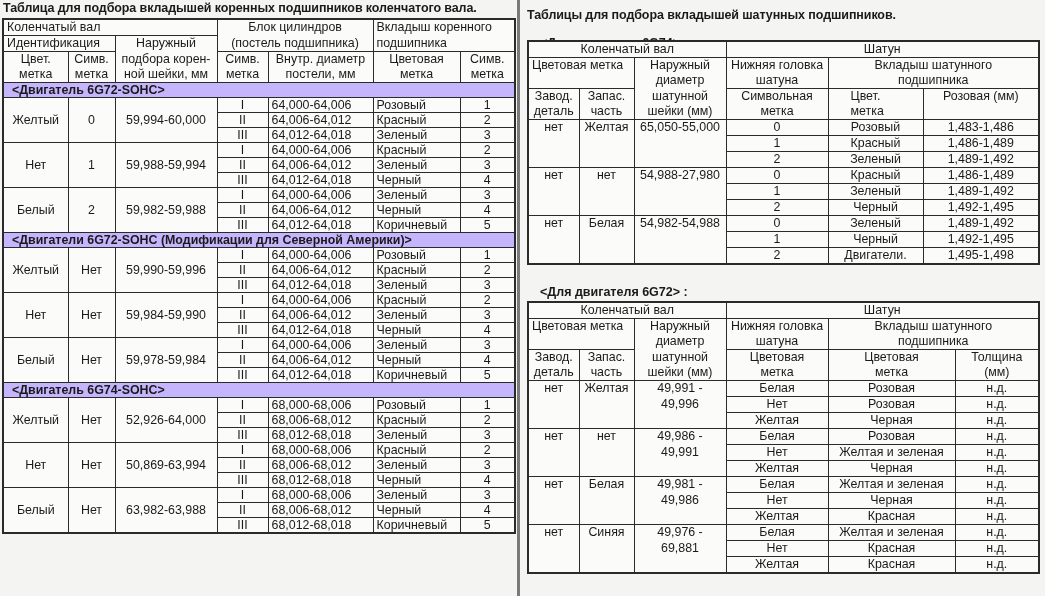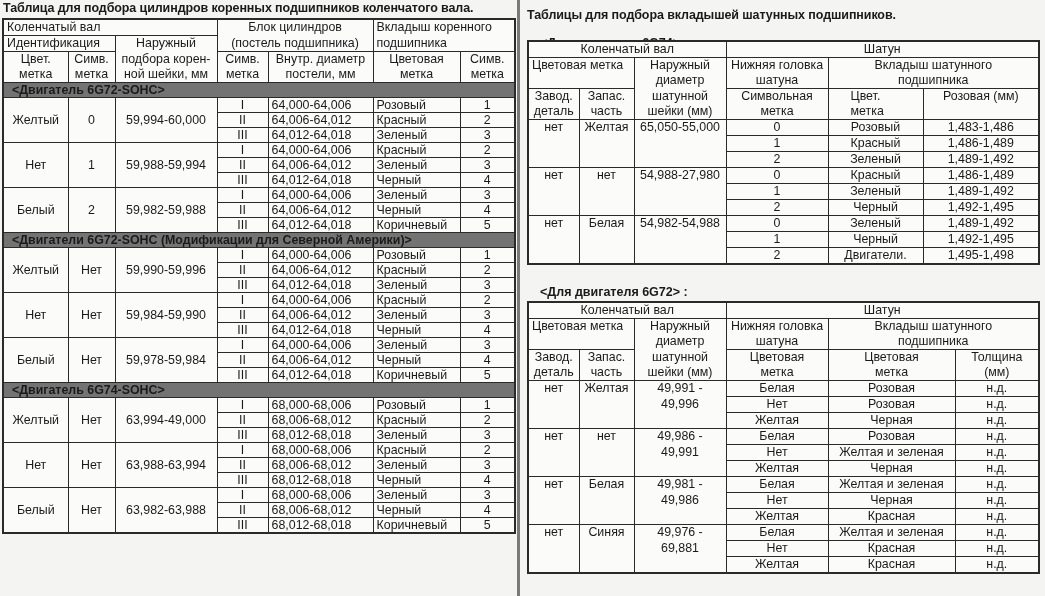--- a/index.html
+++ b/index.html
@@ -20,31 +20,31 @@
     position:absolute; border-collapse:collapse; table-layout:fixed;
     font-size:12.4px; background:#fbfbfa;
   }
   td {
     border:1px solid #2a2a2a; padding:0 3px; line-height:14px; height:14px;
     white-space:nowrap; overflow:hidden; vertical-align:middle;
   }
   td.c { text-align:center; }
   td.l { text-align:left; }
   td.top { vertical-align:top; }
-  td.sec { font-weight:bold; text-align:left; padding-left:8px; height:21px; background:#737373; }
+  td.sec { font-weight:bold; text-align:left; padding-left:8px; height:21px; background:#c4b5fd; }
   .outer { border:2px solid #2a2a2a; }
   #main-table td { height:14px; }
   #main-table tr.hdr td { line-height:15px; }
   #g74 td, #g72 td { line-height:15px; }
   #g74 tr.dr td, #g72 tr.dr td { height:15px; }
 </style>
 </head>
 <body>
 
-<div class="title" style="left:3px;top:1px;">Таблица для подбора цилиндров коренных подшипников коленчатого вала.</div>
+<div class="title" style="left:3px;top:1px;">Таблица для подбора вкладышей коренных подшипников коленчатого вала.</div>
 
 <table id="main-table" class="outer" style="left:2px;top:18px;width:514px;">
   <colgroup>
     <col style="width:65px">
       <col style="width:47px">
       <col style="width:102px">
       <col style="width:51px">
       <col style="width:105px">
       <col style="width:87px">
       <col style="width:55px">
@@ -213,42 +213,42 @@
     <td class="l">Коричневый</td>
     <td class="c">5</td>
   </tr>
 
   <tr>
         <td class="sec" colspan="7">&lt;Двигатель 6G74-SOHC&gt;</td>
       </tr>
   <tr>
     <td class="c" rowspan="3">Желтый</td>
     <td class="c" rowspan="3">Нет</td>
-    <td class="c" rowspan="3">63,994-49,000</td>
+    <td class="c" rowspan="3">52,926-64,000</td>
     <td class="c">I</td>
     <td class="l">68,000-68,006</td>
     <td class="l">Розовый</td>
     <td class="c">1</td>
   </tr>
   <tr>
     <td class="c">II</td>
     <td class="l">68,006-68,012</td>
     <td class="l">Красный</td>
     <td class="c">2</td>
   </tr>
   <tr>
     <td class="c">III</td>
     <td class="l">68,012-68,018</td>
     <td class="l">Зеленый</td>
     <td class="c">3</td>
   </tr>
   <tr>
     <td class="c" rowspan="3">Нет</td>
     <td class="c" rowspan="3">Нет</td>
-    <td class="c" rowspan="3">63,988-63,994</td>
+    <td class="c" rowspan="3">50,869-63,994</td>
     <td class="c">I</td>
     <td class="l">68,000-68,006</td>
     <td class="l">Красный</td>
     <td class="c">2</td>
   </tr>
   <tr>
     <td class="c">II</td>
     <td class="l">68,006-68,012</td>
     <td class="l">Зеленый</td>
     <td class="c">3</td>

